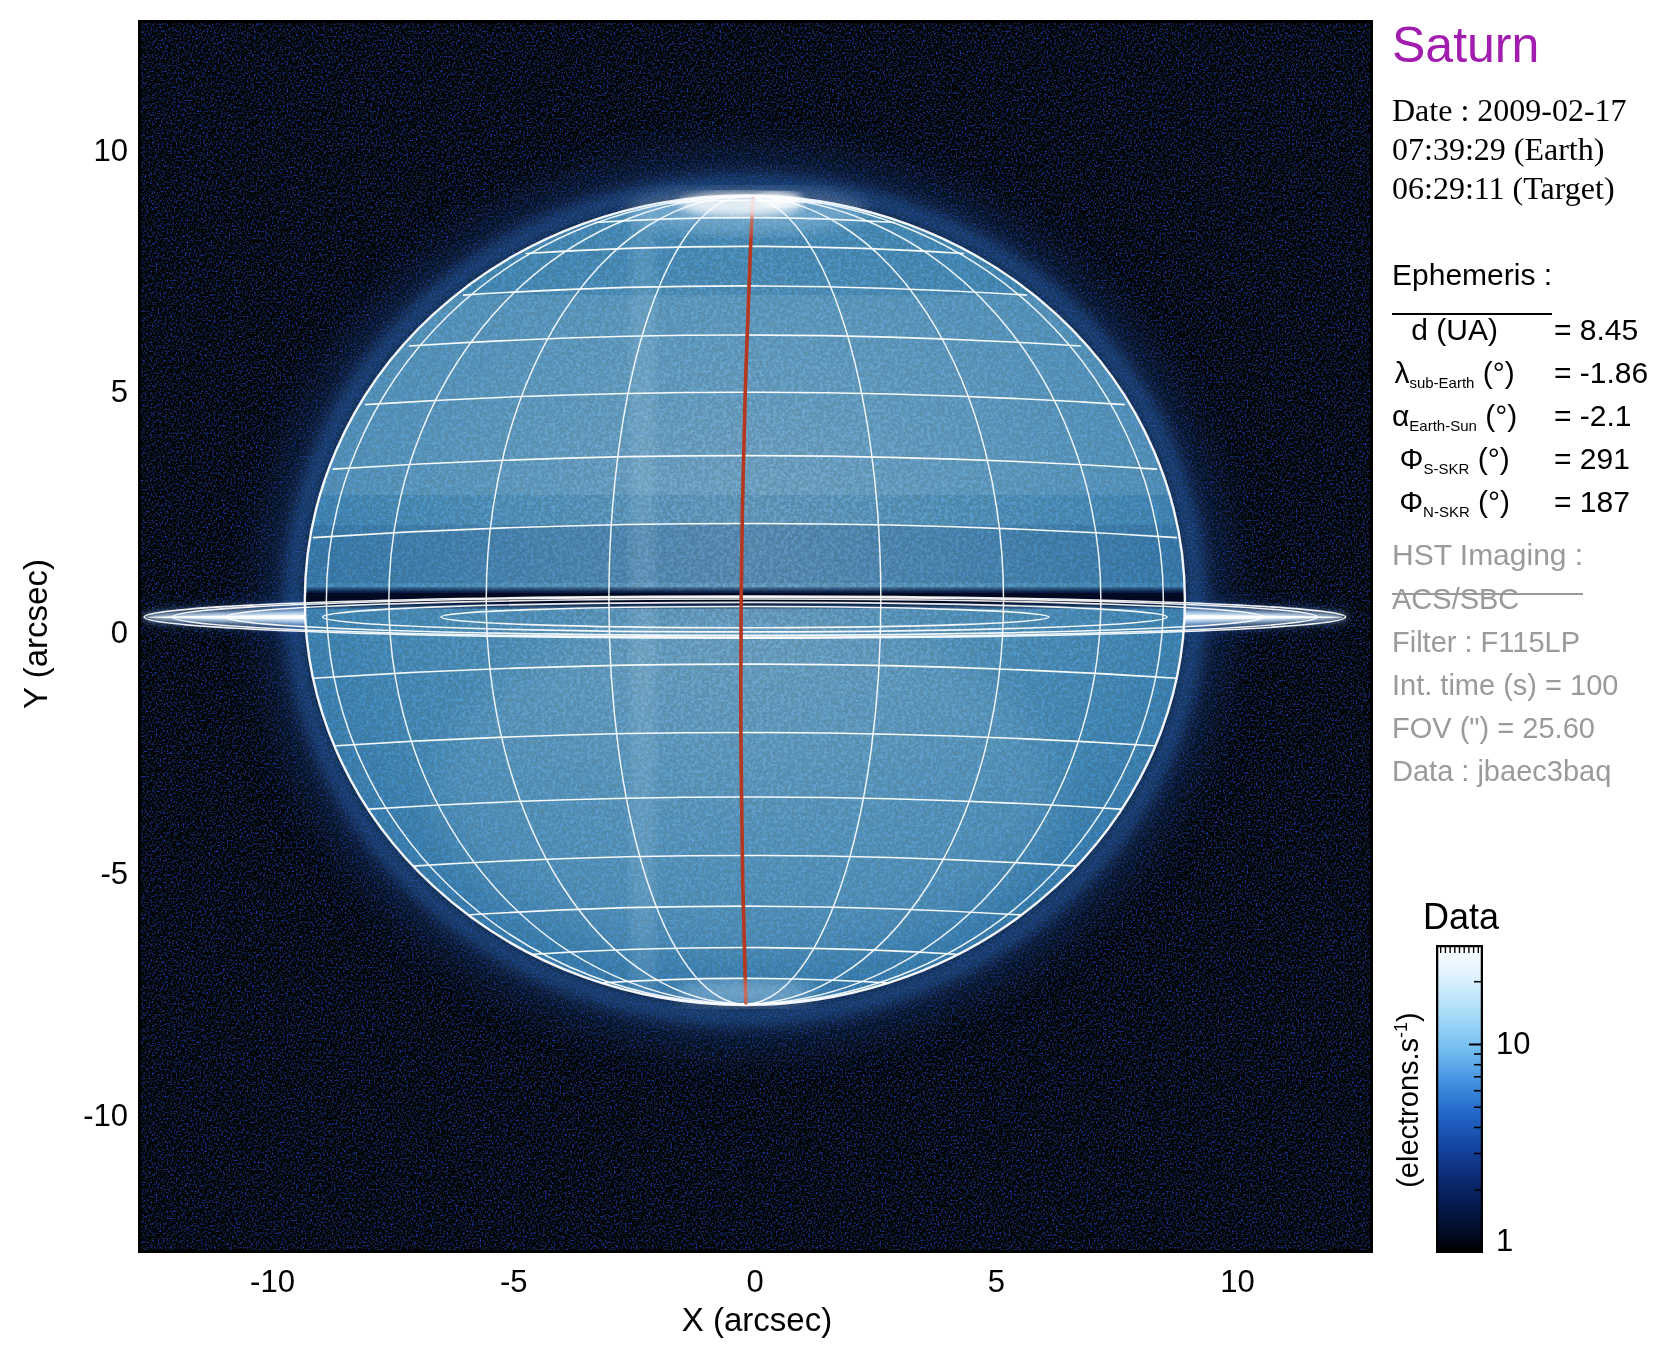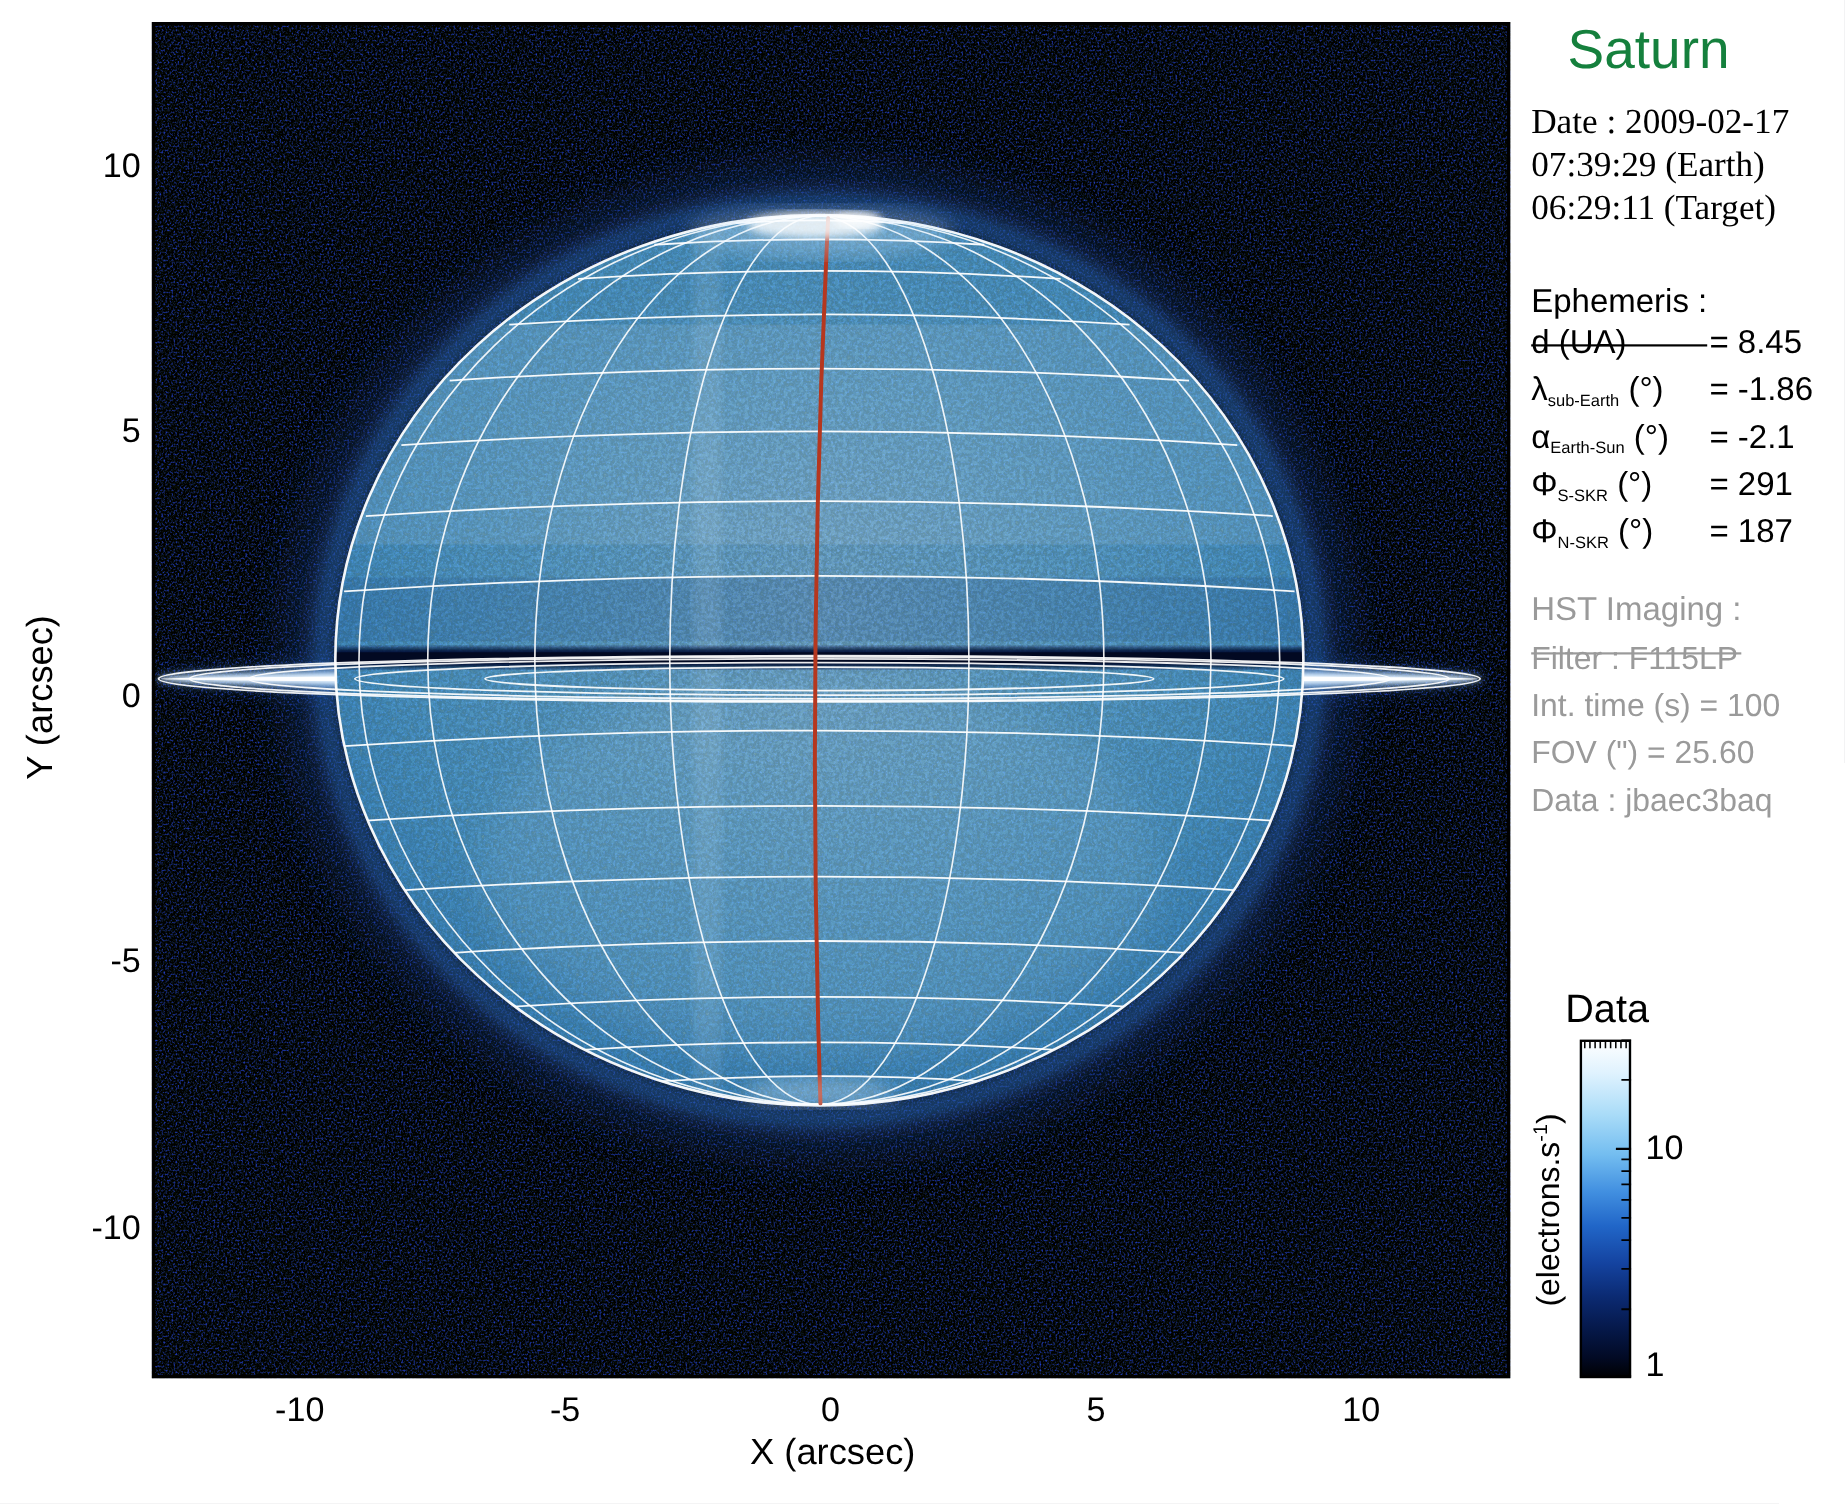--- a/index.html
+++ b/index.html
@@ -6,25 +6,25 @@
   #fig{position:relative;width:1677px;height:1367px;background:#ffffff;overflow:hidden;
        font-family:"Liberation Sans","DejaVu Sans",sans-serif;color:#000;}
   #plot-svg{position:absolute;left:138px;top:20px;}
   
   .xtick{position:absolute;top:1264px;transform:translateX(-50%);font-size:31px;color:#000;white-space:nowrap;}
   .ytick{position:absolute;left:22px;width:106px;text-align:right;font-size:31px;color:#000;white-space:nowrap;}
   #xlabel{position:absolute;left:757px;top:1301px;transform:translateX(-50%);font-size:33px;}
   #ylabel{position:absolute;left:36px;top:634px;transform:translate(-50%,-50%) rotate(-90deg);font-size:33px;white-space:nowrap;}
   
   .panel{position:absolute;left:1392px;white-space:nowrap;}
-  #title{top:16px;font-size:50px;color:#15803d;margin-left:33px;}
+  #title{top:16px;font-size:50px;color:#a21caf;}
   #dates{top:91px;font-size:32px;line-height:39px;font-family:Liberation Serif, serif;}
   #eph-head{top:258px;font-size:30px;line-height:34px;}
   .uline{display:inline-block;border-bottom:2px solid currentColor;padding-bottom:21px;}
-  #eph-rows{top:290px;font-size:30px;}
+  #eph-rows{top:308px;font-size:30px;text-align:center;}
   .eph-row{position:relative;height:43px;line-height:43px;}
   .eph-row sub{font-size:15px;vertical-align:-5px;}
   .eph-val{position:absolute;left:162px;top:0;}
   #hst-head{top:538px;font-size:30px;line-height:34px;color:#9a9a9a;}
   #hst-lines{top:578px;font-size:29px;line-height:43px;color:#9a9a9a;}
   #cb-title{position:absolute;left:1461px;top:896px;transform:translateX(-50%);font-size:36px;}
   #cb-svg{position:absolute;left:1436px;top:945px;}
   #cb-unit{position:absolute;left:1408px;top:1100px;transform:translate(-50%,-50%) rotate(-90deg);font-size:29px;white-space:nowrap;}
   #cb-unit sup{font-size:18px;}
   .cbtick{position:absolute;left:1496px;font-size:31px;}
@@ -192,20 +192,21 @@
       <span>Φ</span><sub>N-SKR</sub><span> (°)</span>
       <span class="eph-val">= 187</span>
     </div>
   </div>
 
   <div id="hst-head" class="panel">
     <span class="uline">HST Imaging :</span>
   </div>
 
   <div id="hst-lines" class="panel">
+    <div>ACS/SBC</div>
     <div>Filter : F115LP</div>
     <div>Int. time (s) = 100</div>
     <div>FOV (") = 25.60</div>
     <div>Data : jbaec3baq</div>
   </div>
 
   <div id="cb-title">Data</div>
 
   <svg id="cb-svg" width="47" height="308" viewBox="0 0 47 308">
     <defs>

